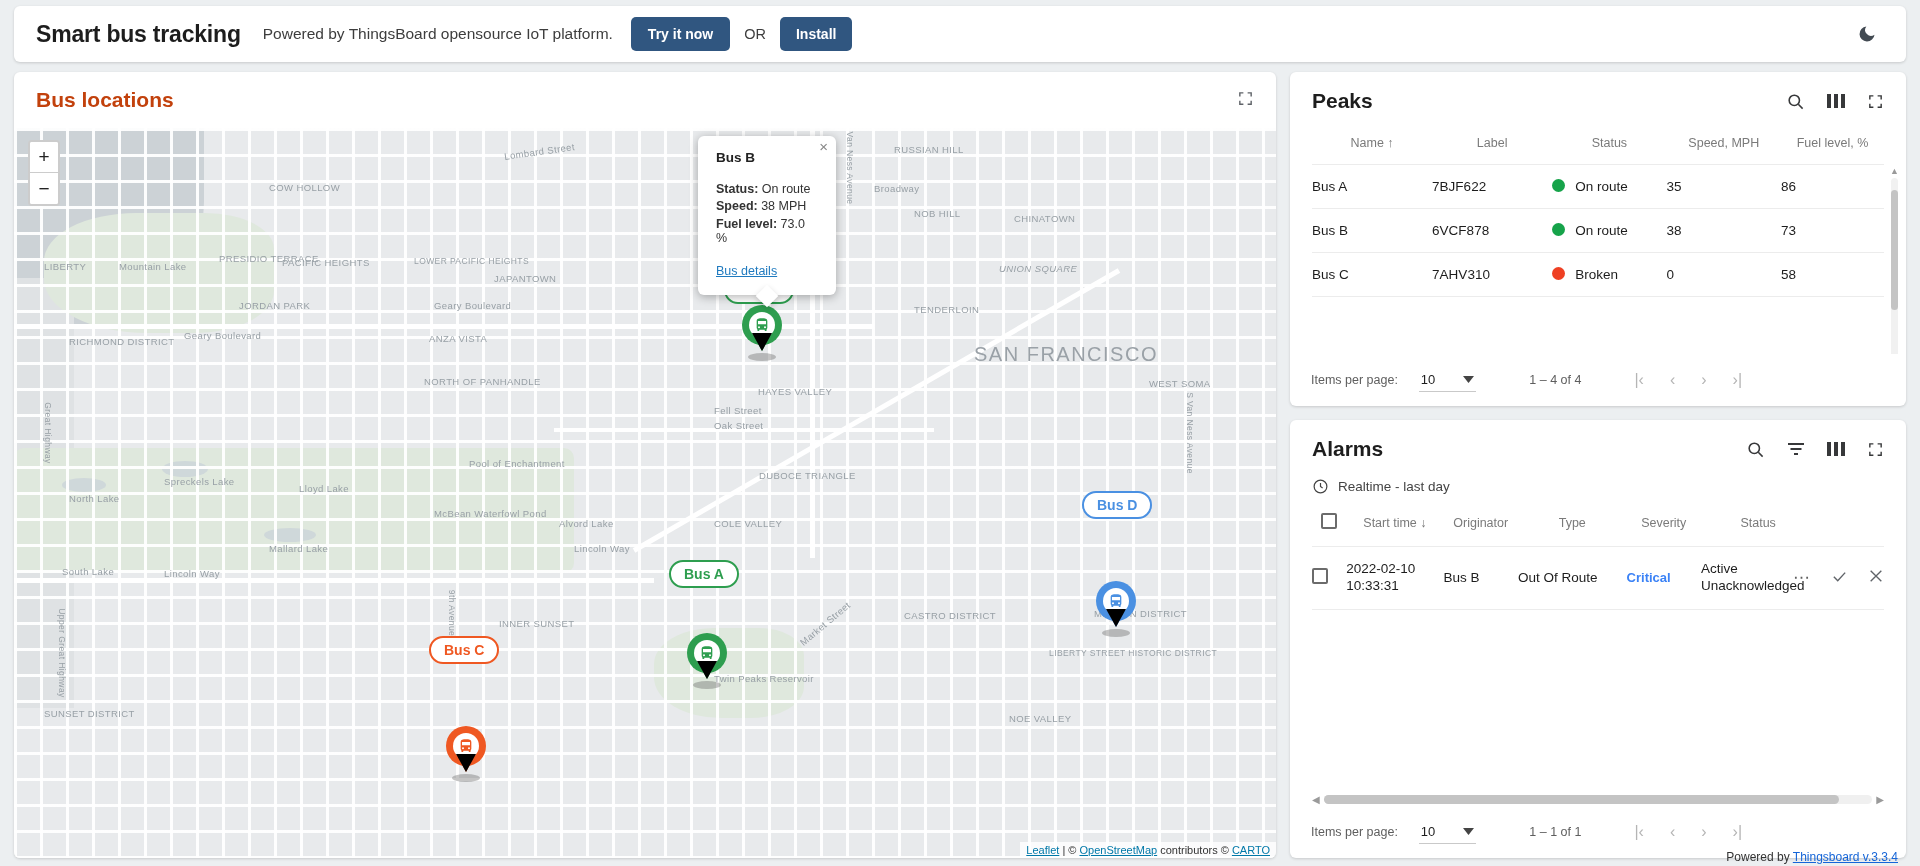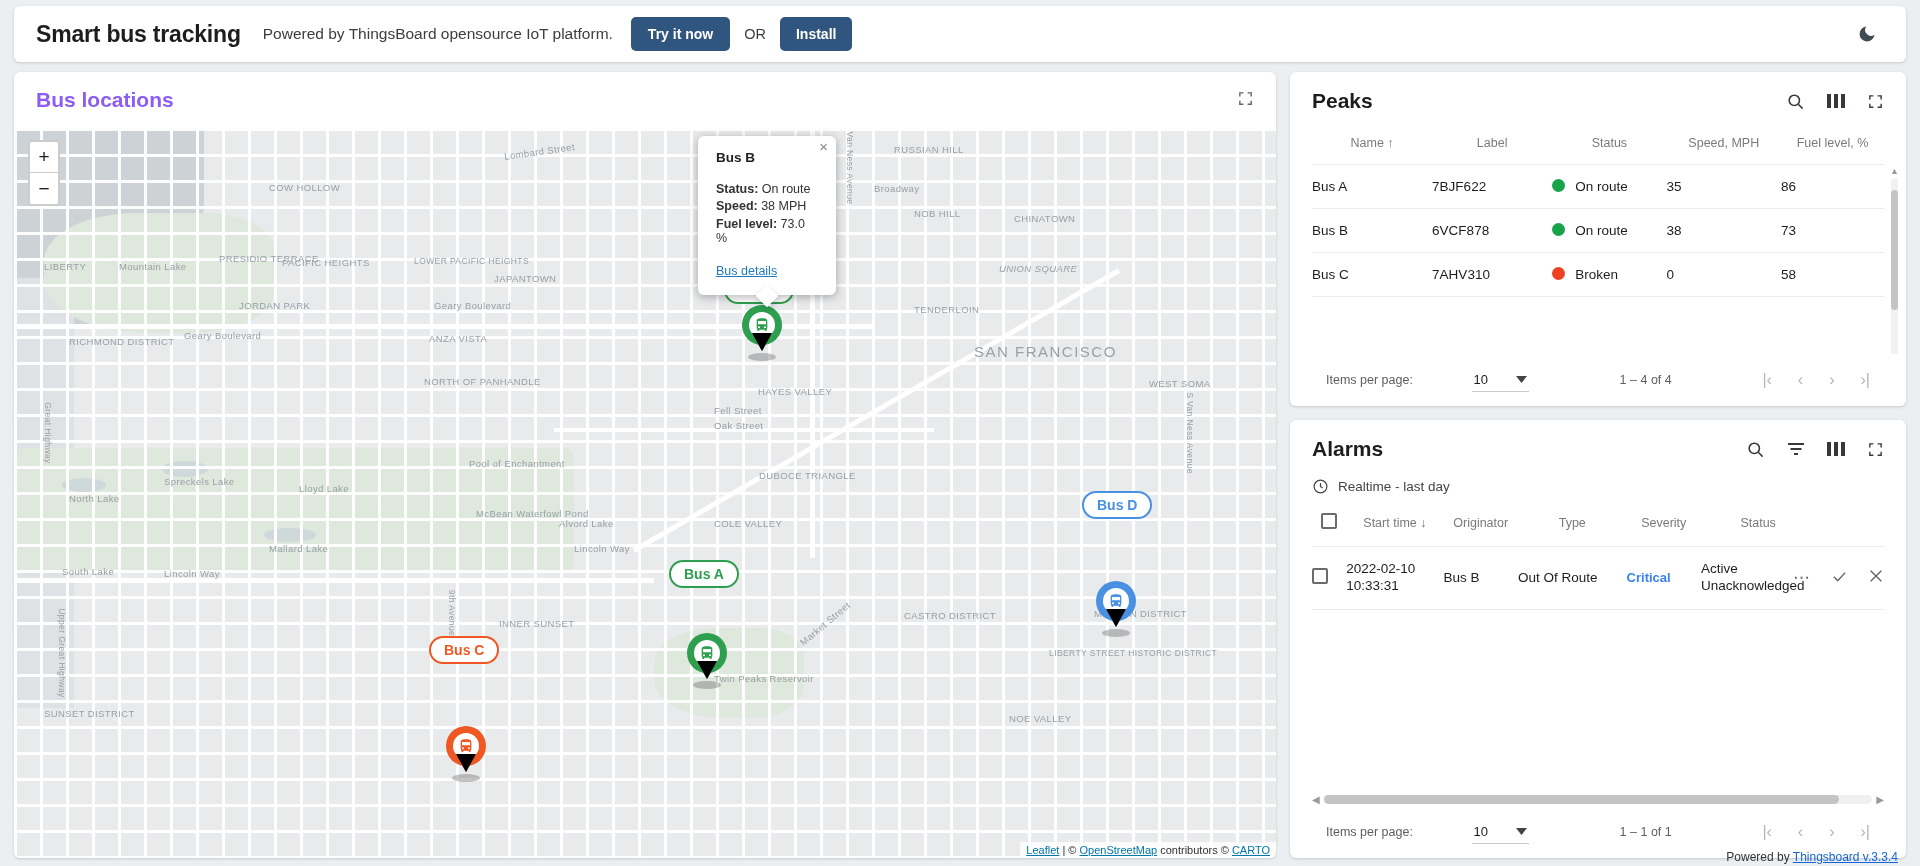--- a/index.html
+++ b/index.html
@@ -38,34 +38,34 @@
   
   .content { position: absolute; left: 14px; top: 72px; right: 14px; bottom: 8px; display: flex; gap: 14px; }
   .left-col { width: 1262px; }
   .right-col { flex: 1; display: flex; flex-direction: column; gap: 14px; }
 
   .card { background: #fff; border-radius: 6px; box-shadow: 0 1px 3px rgba(0,0,0,.16); position: relative; }
 
   
   .map-card { height: 100%; display: flex; flex-direction: column; overflow: hidden; }
   .map-head { height: 56px; display: flex; align-items: center; padding: 0 22px; flex: none; }
-  .map-title { font-size: 21px; font-weight: 700; color: #8b5cf6; }
+  .map-title { font-size: 21px; font-weight: 700; color: #c2410c; }
   .expand-ic { margin-left: auto; cursor: pointer; }
   .map-body { flex: 1; position: relative; background: #e9eaec; overflow: hidden; }
 
   .map-canvas { position: absolute; inset: 0; background: #e8eaec; }
   .water { position:absolute; left:-40px; top:-10px; width: 230px; height: 210px; background:#ccd2d6; border-radius: 0 0 60% 0; }
   .water2 { position:absolute; left:-60px; top:150px; width: 120px; height: 430px; background:#dfe2e4; }
   .park { position: absolute; background: #dfe8dd; border-radius: 40% 30% 35% 45%; }
   .lake { position:absolute; background:#cfd8da; border-radius: 50%; }
   .road { position: absolute; background: #fbfbfb; }
   .road-mj { position: absolute; background: #fff; }
   .maplabel { position: absolute; font-size: 9.5px; color: #98a0a6; letter-spacing: .4px; font-family: "Liberation Sans", sans-serif; white-space: nowrap; }
   .maplabel.sm { font-size: 8.5px; }
-  .bigcity { position:absolute; font-size: 15px; color: #9aa1a7; letter-spacing: 1.5px; font-weight: 400; }
+  .bigcity { position:absolute; font-size: 20px; color: #9aa1a7; letter-spacing: 1.5px; font-weight: 400; }
 
   
   .zoomctl { position: absolute; left: 14px; top: 12px; width: 32px; border-radius: 4px; overflow: hidden; border: 2px solid rgba(0,0,0,.2); background:#fff; z-index: 20;}
   .zoomctl div { height: 31px; display:flex; align-items:center; justify-content:center; font-size: 19px; color:#222; cursor:pointer; background:#fff;}
   .zoomctl div:first-child { border-bottom: 1px solid #ccc; }
 
   
   .marker { position: absolute; width: 40px; height: 52px; z-index: 12; cursor: pointer; }
   .pin { width: 40px; height: 40px; border-radius: 50% 50% 50% 50%; position: relative; }
   .pin::after { content:""; position:absolute; left:50%; top: 28px; transform: translateX(-50%); width: 0; height: 0;
@@ -102,21 +102,21 @@
   .tbl td { font-size: 13.5px; color: #1d1d1d; padding: 14px 0; border-bottom: 1px solid #ececec; }
   .tbl tr.hdr th { border-bottom: 1px solid #ececec; }
 
   .buses-wrap { padding: 0 22px; position: relative; }
   .dot { width: 13px; height: 13px; border-radius: 50%; display:inline-block; vertical-align: -1px; margin-right: 10px; }
 
   .scroll-track { position:absolute; right: 8px; top: 48px; width: 7px; height: 200px; background:#f1f1f1; border-radius: 4px; }
   .scroll-thumb { position:absolute; right: 8px; top: 60px; width: 7px; height: 120px; background:#c4c4c4; border-radius: 4px; }
   .arr-up, .arr-dn { position:absolute; right: 7px; font-size: 9px; color:#9a9a9a; }
 
-  .pager { display:flex; align-items:center; justify-content:space-between; height: 52px; padding: 0 36px; gap: 17px; }
+  .pager { display:flex; align-items:center; justify-content:flex-start; height: 52px; padding: 0 21px; gap: 9px; }
   .pg-label { font-size: 12.5px; color: #5e5e5e; }
   .pg-select { display:flex; align-items:center; gap: 28px; border-bottom: 1px solid #c9c9c9; margin-left: 12px; padding: 4px 2px; cursor:pointer; }
   .pg-select span { font-size: 13px; color:#1d1d1d; }
   .pg-range { font-size: 12.5px; color:#5e5e5e; margin-left: 44px; }
   .pg-btns { display:flex; align-items:center; gap: 26px; margin-left: 44px; }
   .pg-btn { color:#b5b5b5; font-size: 16px; cursor:pointer; line-height:1; }
 
   .alarms-card { flex: 1; display:flex; flex-direction: column; overflow: hidden; }
   .realtime { display:flex; align-items:center; gap: 9px; padding: 0 22px 12px 22px; font-size: 13.5px; color:#444; }
   .alarm-body { flex: 1; padding: 0 22px; position: relative; }
@@ -291,21 +291,21 @@
               <span class="maplabel " style="left: 1135px; top: 250px;">WEST SOMA</span>
               <span class="maplabel " style="left: 700px; top: 277px;">Fell Street</span>
               <span class="maplabel " style="left: 700px; top: 258px; padding-left: 44px;">HAYES VALLEY</span>
               <span class="maplabel " style="left: 700px; top: 292px;">Oak Street</span>
               <span class="maplabel sm" style="left: 3px; top: 300px; transform: rotate(90deg);">Great Highway</span>
               <span class="maplabel " style="left: 150px; top: 348px;">Spreckels Lake</span>
               <span class="maplabel " style="left: 285px; top: 355px;">Lloyd Lake</span>
               <span class="maplabel " style="left: 455px; top: 330px;">Pool of Enchantment</span>
               <span class="maplabel " style="left: 745px; top: 342px;">DUBOCE TRIANGLE</span>
               <span class="maplabel " style="left: 55px; top: 365px;">North Lake</span>
-              <span class="maplabel " style="left: 420px; top: 380px; padding-left: 42px;">McBean Waterfowl Pond</span>
+              <span class="maplabel " style="left: 420px; top: 380px;">McBean Waterfowl Pond</span>
               <span class="maplabel sm" style="left: 1135px; top: 300px; transform: rotate(90deg);">S Van Ness Avenue</span>
               <span class="maplabel " style="left: 545px; top: 390px;">Alvord Lake</span>
               <span class="maplabel " style="left: 700px; top: 390px;">COLE VALLEY</span>
               <span class="maplabel " style="left: 255px; top: 415px;">Mallard Lake</span>
               <span class="maplabel " style="left: 560px; top: 415px;">Lincoln Way</span>
               <span class="maplabel " style="left: 48px; top: 430px; margin-top: 8px;">South Lake</span>
               <span class="maplabel " style="left: 150px; top: 440px;">Lincoln Way</span>
               <span class="maplabel " style="left: 1080px; top: 480px;">MISSION DISTRICT</span>
               <span class="maplabel " style="left: 890px; top: 482px;">CASTRO DISTRICT</span>
               <span class="maplabel " style="left: 780px; top: 490px; transform: rotate(-40deg);">Market Street</span>

